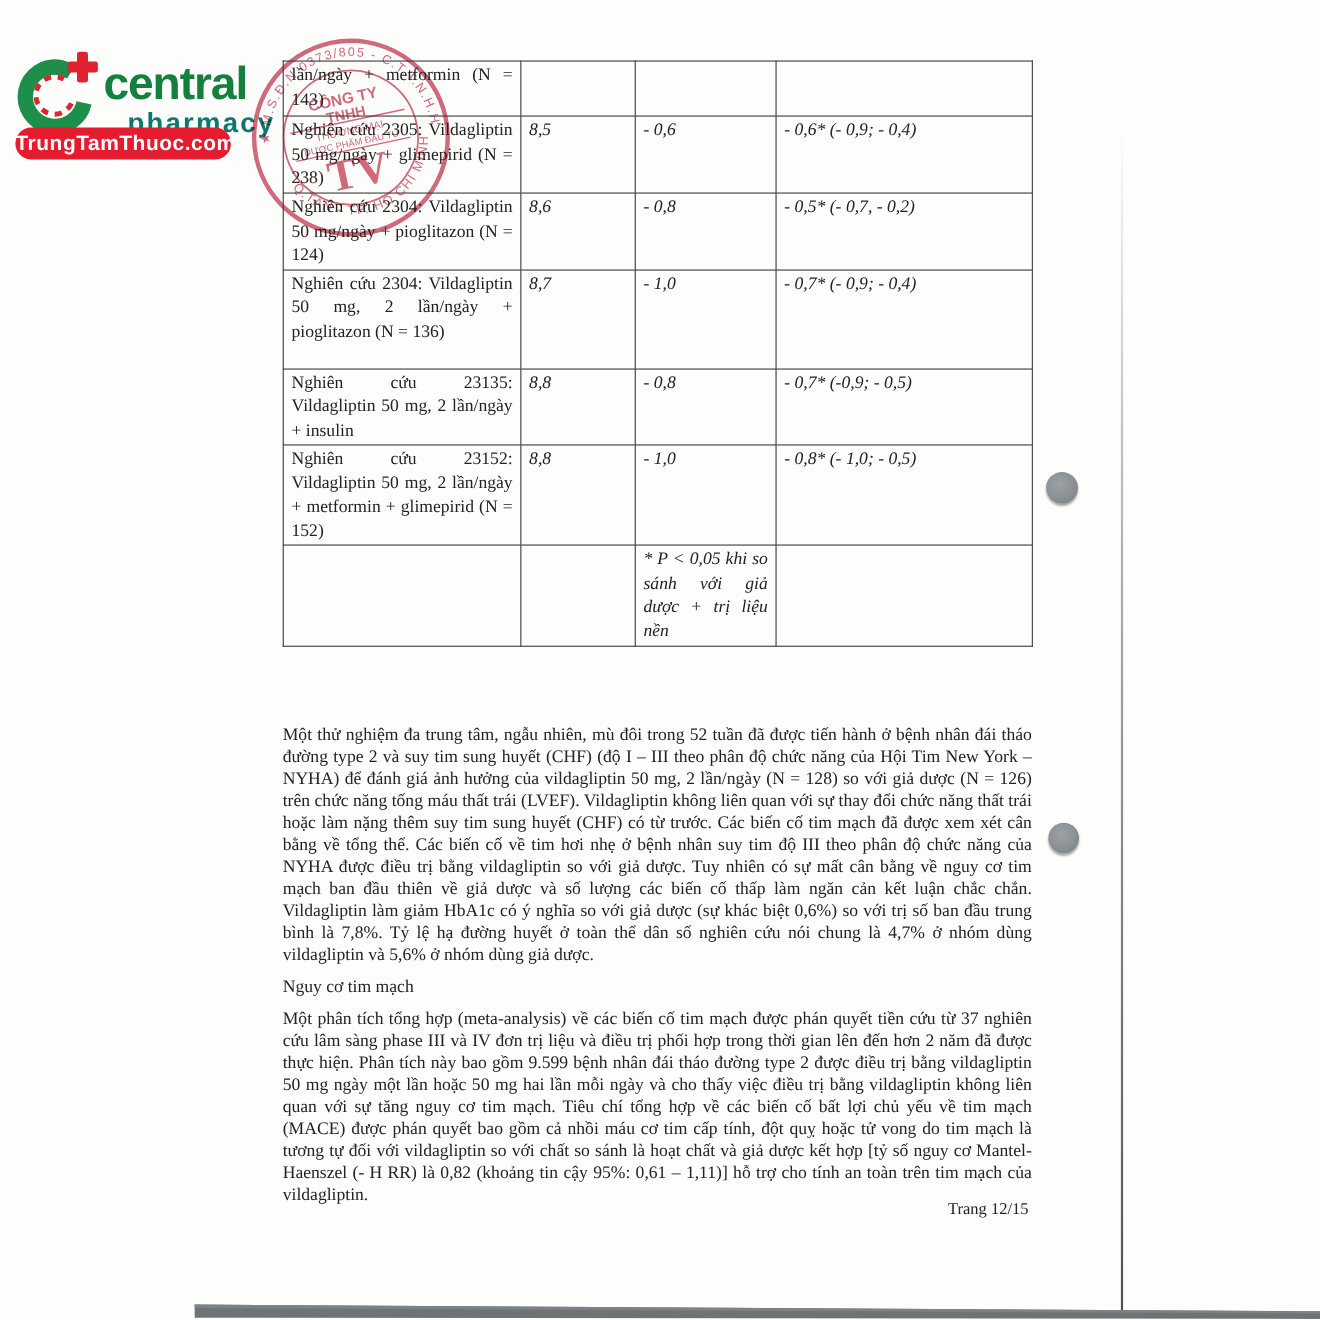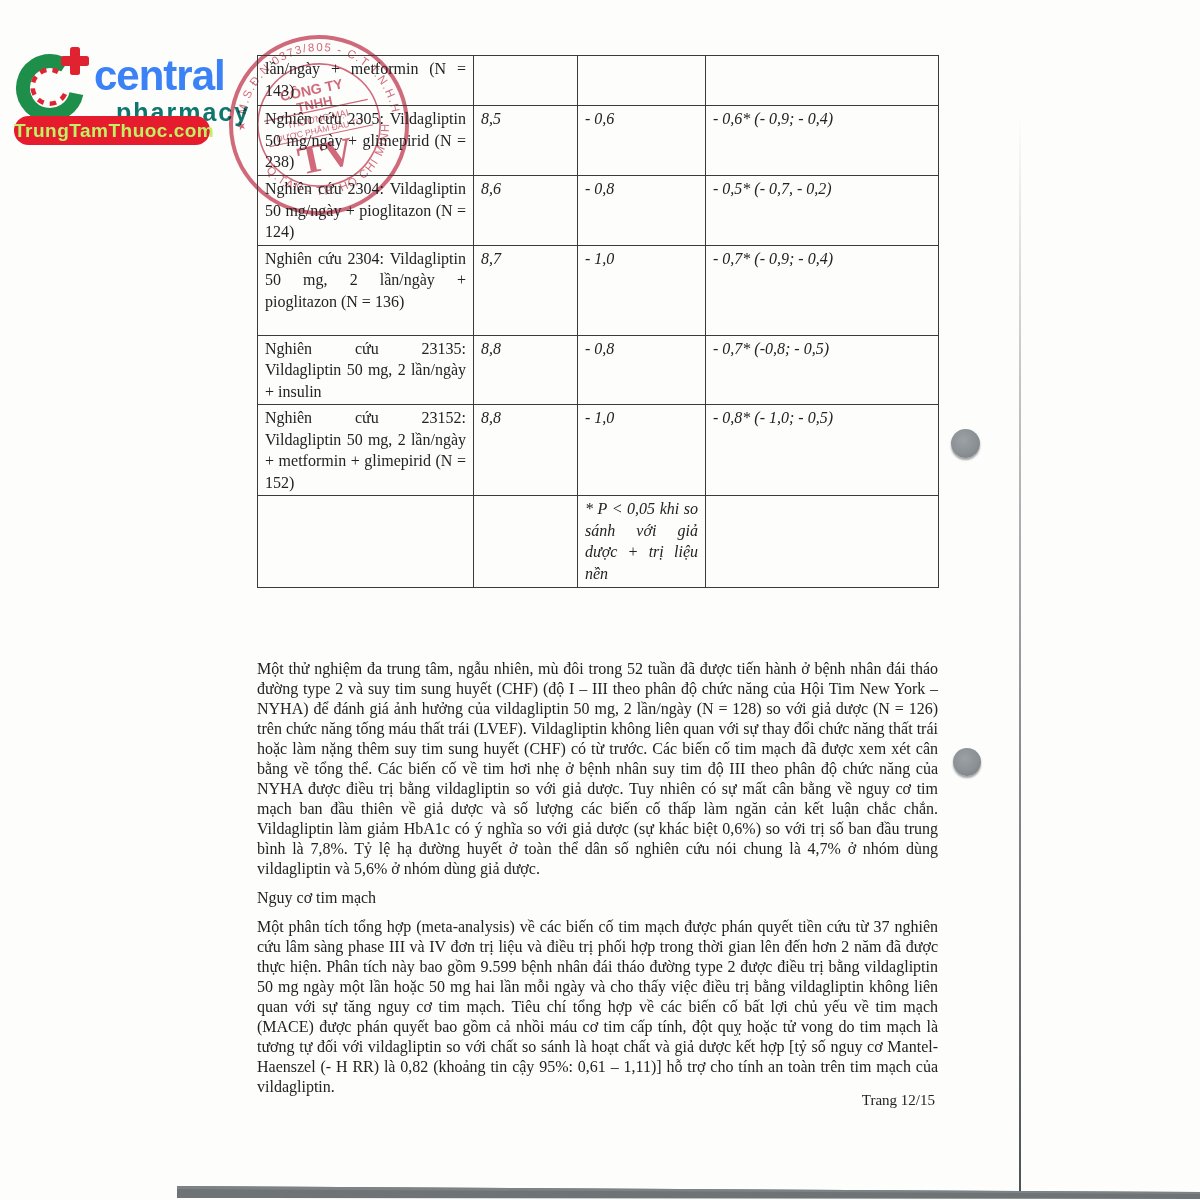--- a/index.html
+++ b/index.html
@@ -2,25 +2,25 @@
 <html><head>
 <meta charset="utf-8">
 <style>
   html,body{margin:0;padding:0;background:#ffffff;}
   .canvas{position:relative;width:1200px;height:1200px;background:#fdfdfc;overflow:hidden;
           font-family:"Liberation Serif", serif;color:#222;}
   
   .logo{position:absolute;left:12px;top:40px;width:210px;height:110px;}
   .logo svg{position:absolute;left:0;top:2px;}
   .logo .word{position:absolute;left:82px;top:12px;font-family:"Liberation Sans",sans-serif;
-              font-weight:bold;font-size:42px;letter-spacing:-1px;color:#3b82f6;text-align:center;}
+              font-weight:bold;font-size:42px;letter-spacing:-1px;color:#15803d;text-align:center;}
   .logo .tag{position:absolute;left:104px;top:58px;font-family:"Liberation Sans",sans-serif;
              font-weight:bold;font-size:25px;letter-spacing:2px;color:#0f766e;}
   .badge{position:absolute;left:2px;top:76px;width:196px;height:29px;background:#e61b2e;
-         border-radius:15px;color:#bef264;font-family:"Liberation Sans",sans-serif;font-weight:bold;
+         border-radius:15px;color:#ffffff;font-family:"Liberation Sans",sans-serif;font-weight:bold;
          font-size:19px;line-height:29px;text-align:center;letter-spacing:0.5px;}
   
   table.clin{position:absolute;left:257px;top:55px;width:681px;border-collapse:collapse;
              table-layout:fixed;font-size:16px;}
   table.clin td{border:1.4px solid #3b3b3b;vertical-align:top;padding:2px 7px;
                 line-height:21.5px;overflow:hidden;margin-left:32px;}
   td.study{text-align:justify;}
   td.num{text-align:left;font-style:italic;}
   
   .para{position:absolute;left:257px;width:681px;text-align:justify;font-size:16px;
@@ -113,21 +113,21 @@
     <tr style="height:90px">
       <td class="study">Nghiên cứu 2304: Vildagliptin 50 mg, 2 lần/ngày + pioglitazon (N = 136)</td>
       <td class="num">8,7</td>
       <td class="num">- 1,0</td>
       <td class="num">- 0,7* (- 0,9; - 0,4)</td>
     </tr>
     <tr style="height:68px">
       <td class="study">Nghiên cứu 23135: Vildagliptin 50 mg, 2 lần/ngày + insulin</td>
       <td class="num">8,8</td>
       <td class="num">- 0,8</td>
-      <td class="num">- 0,7* (-0,8; - 0,5)</td>
+      <td class="num">- 0,7* (-0,9; - 0,5)</td>
     </tr>
     <tr style="height:90px">
       <td class="study">Nghiên cứu 23152: Vildagliptin 50 mg, 2 lần/ngày + metformin + glimepirid (N = 152)</td>
       <td class="num">8,8</td>
       <td class="num">- 1,0</td>
       <td class="num">- 0,8* (- 1,0; - 0,5)</td>
     </tr>
     <tr style="height:92px">
       <td class="study"></td>
       <td class="num"></td>

